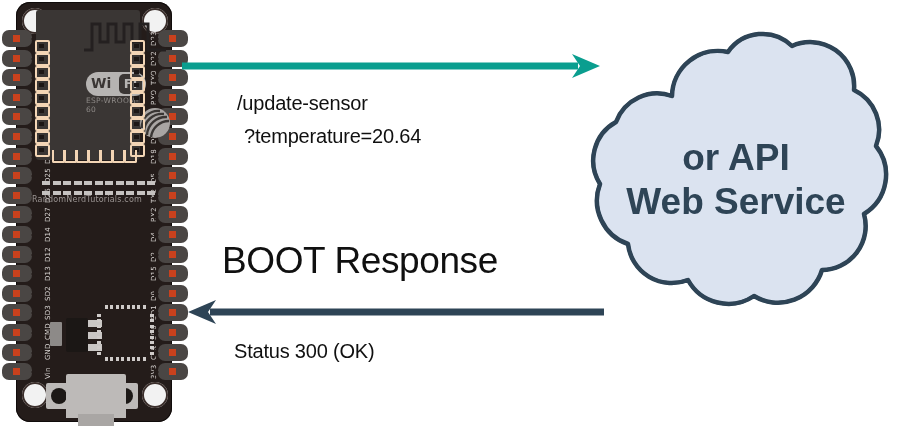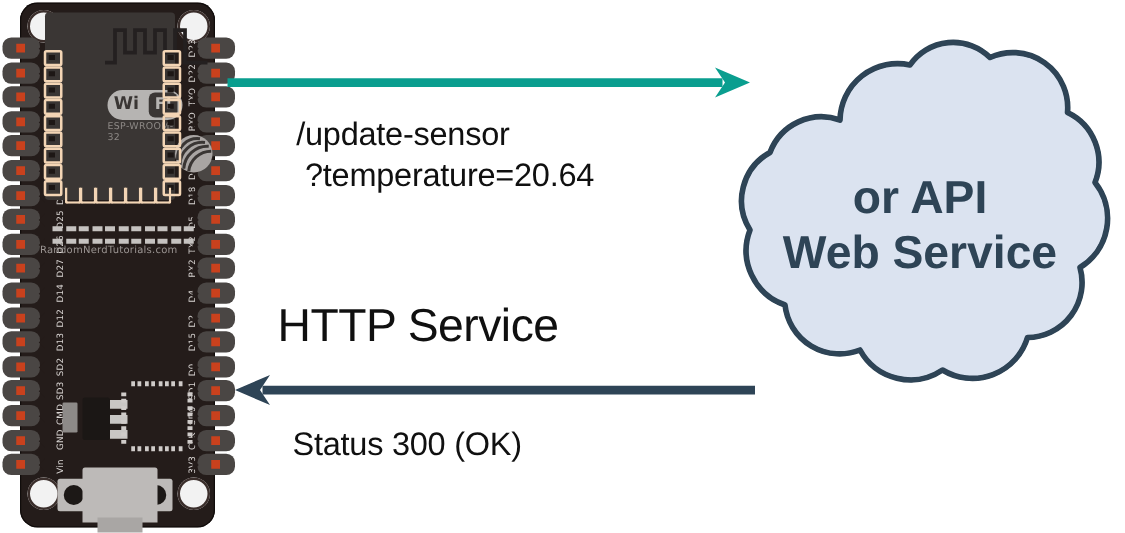--- a/index.html
+++ b/index.html
@@ -89,21 +89,21 @@
   .btn{position:absolute;width:26px;height:26px;background:#bdbab8;border-radius:2px;}
   .btn i{position:absolute;left:5px;top:5px;width:16px;height:16px;border-radius:50%;background:#1c1816;display:block;}
   .btn-label{position:absolute;color:#e4e0de;font-size:8px;font-weight:bold;
     font-family:"DejaVu Sans", sans-serif;transform:rotate(-90deg);transform-origin:left top;letter-spacing:.5px;}
   .usb{position:absolute;left:66px;top:374px;width:60px;height:44px;background:#bdbab8;border-radius:2px 2px 0 0;}
   .usb2{position:absolute;left:78px;top:414px;width:36px;height:12px;background:#a9a6a4;}
 
   
   .lbl{position:absolute;color:#101010;font-family:"Liberation Sans", sans-serif;white-space:nowrap;}
   .lbl-big{font-size:37px;letter-spacing:-.4px;}
-  .lbl-sm{font-size:26px;letter-spacing:-.2px;text-align:center;}
+  .lbl-sm{font-size:20px;letter-spacing:-.2px;text-align:center;}
   .arrow-svg{position:absolute;}
 
   
   .cloud-wrap{position:absolute;left:576px;top:18px;width:320px;height:310px;}
   .cloud-text{
     position:absolute;left:0;top:118px;width:320px;text-align:center;
     color:#2e4456;font-weight:bold;font-size:37px;line-height:1.18;
     font-family:"Liberation Sans", sans-serif;
   }
 </style>
@@ -309,21 +309,21 @@
     <div class="module">
       <svg class="ant" viewBox="0 0 86 36">
         <path d="M2 34 H10 V8 H18 V26 H26 V8 H34 V26 H42 V8 H50 V26 H58 V8 H66 V34 H84" fill="none" stroke="#242020" stroke-width="3"></path>
       </svg>
 
       <div class="wifi-badge">
         <span>Wi</span>
         <div class="fi">Fi</div>
       </div>
 
-      <div class="wroom">ESP-WROOM-32</div>
+      <div class="wroom">ESP-WROOM-60</div>
 
       <svg class="shield-logo" viewBox="0 0 34 34">
         <circle cx="17" cy="17" r="15" fill="#a9a5a3"></circle>
         <path d="M4 22 A16 16 0 0 1 22 5" fill="none" stroke="#3a3634" stroke-width="2.4"></path>
         <path d="M6 26 A18 18 0 0 1 26 8" fill="none" stroke="#3a3634" stroke-width="2.4"></path>
         <path d="M9 29 A19 19 0 0 1 29 11" fill="none" stroke="#3a3634" stroke-width="2.4"></path>
         <path d="M13 31 A18 18 0 0 1 31 15" fill="none" stroke="#3a3634" stroke-width="2.4"></path>
       </svg>
 
       <div id="cast-left">
@@ -478,21 +478,21 @@
 
 
   <svg class="arrow-svg" style="left:180px;top:52px;" width="425" height="28" viewBox="0 0 425 28">
     <line x1="2" y1="14" x2="398" y2="14" stroke="#0a9e8f" stroke-width="7"></line>
     <path d="M392 2 L420 14 L392 26 L400 14 Z" fill="#0a9e8f"></path>
   </svg>
 
   <div class="lbl lbl-sm" style="left:237px;top:92px;">/update-sensor</div>
   <div class="lbl lbl-sm" style="left:244px;top:125px;">?temperature=20.64</div>
 
-  <div class="lbl lbl-big" style="left:222px;top:240px;">HTTP Service</div>
+  <div class="lbl lbl-big" style="left:222px;top:240px;">BOOT Response</div>
 
   <svg class="arrow-svg" style="left:184px;top:298px;" width="425" height="28" viewBox="0 0 425 28">
     <line x1="26" y1="14" x2="420" y2="14" stroke="#2e4456" stroke-width="7"></line>
     <path d="M32 2 L4 14 L32 26 L24 14 Z" fill="#2e4456"></path>
   </svg>
 
   <div class="lbl lbl-sm" style="left:234px;top:340px;">Status 300 (OK)</div>
 
   <div class="cloud-wrap">
     <svg width="320" height="310" viewBox="0 0 320 310">

